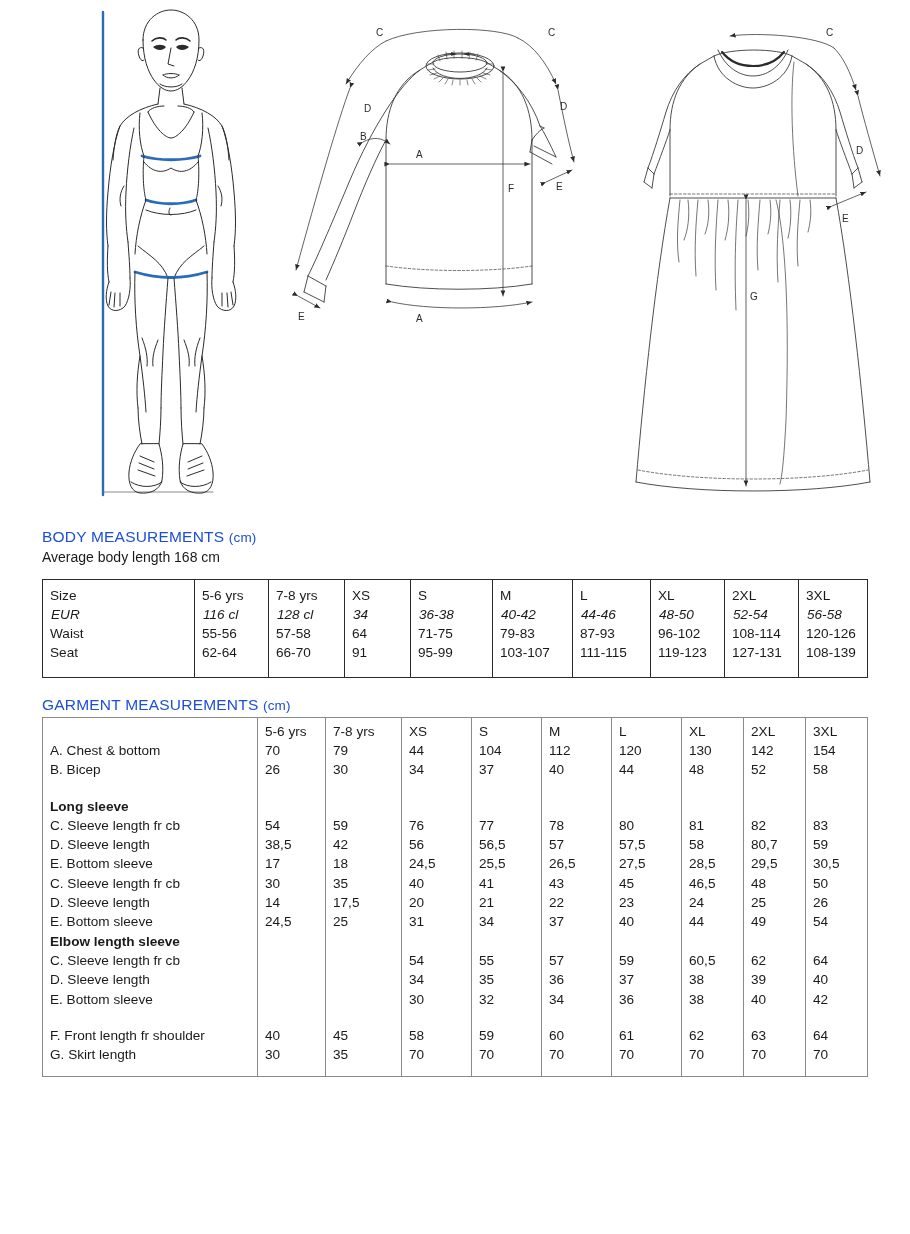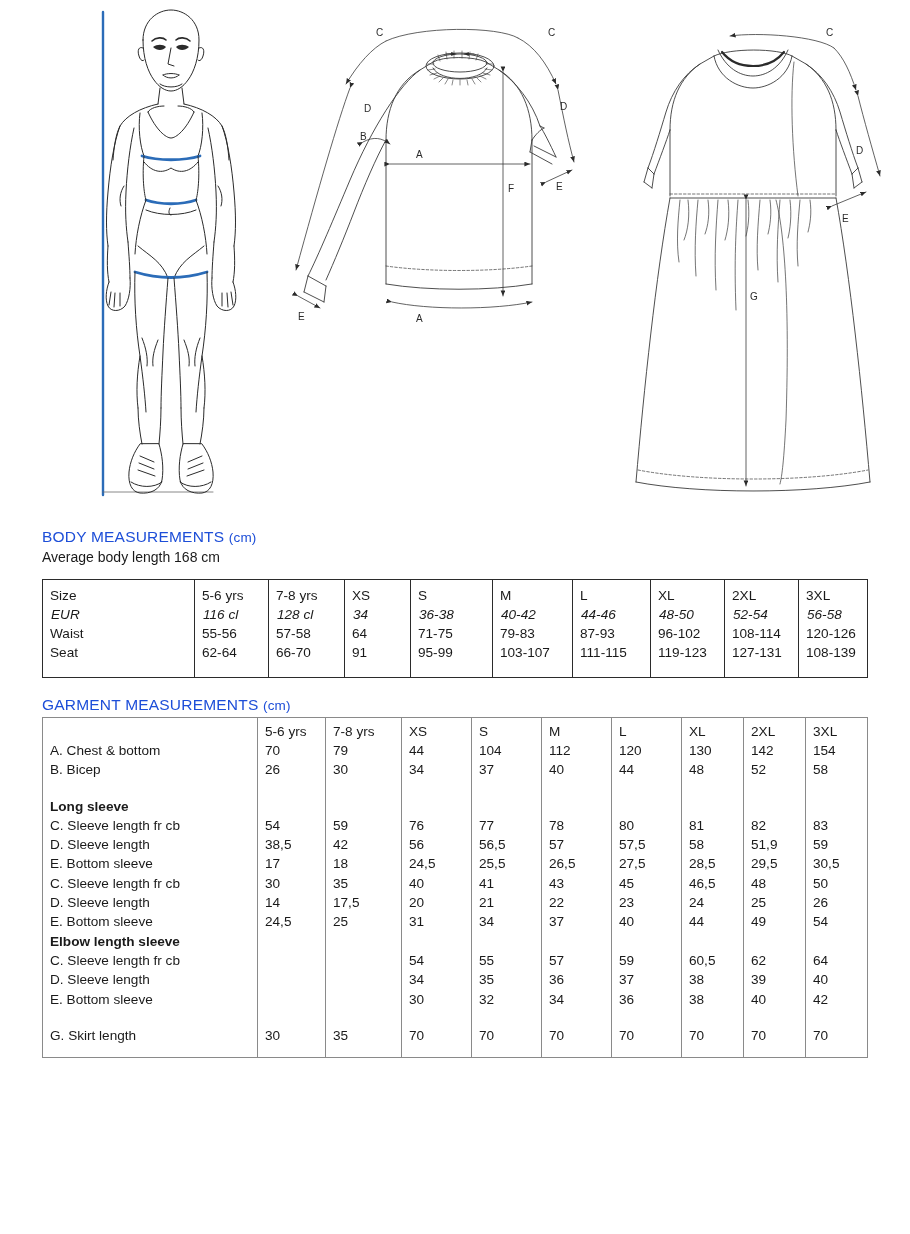--- a/index.html
+++ b/index.html
@@ -592,21 +592,21 @@
         </tr>
         <tr>
           <td>D. Sleeve length</td>
           <td>38,5</td>
           <td>42</td>
           <td>56</td>
           <td>56,5</td>
           <td>57</td>
           <td>57,5</td>
           <td>58</td>
-          <td>51,9</td>
+          <td>80,7</td>
           <td>59</td>
         </tr>
         <tr>
           <td>E. Bottom sleeve</td>
           <td>17</td>
           <td>18</td>
           <td>24,5</td>
           <td>25,5</td>
           <td>26,5</td>
           <td>27,5</td>
@@ -704,20 +704,32 @@
           <td></td>
           <td></td>
           <td></td>
           <td></td>
           <td></td>
           <td></td>
           <td></td>
           <td></td>
         </tr>
         <tr>
+          <td>F. Front length fr shoulder</td>
+          <td>40</td>
+          <td>45</td>
+          <td>58</td>
+          <td>59</td>
+          <td>60</td>
+          <td>61</td>
+          <td>62</td>
+          <td>63</td>
+          <td>64</td>
+        </tr>
+        <tr>
           <td>G. Skirt length</td>
           <td>30</td>
           <td>35</td>
           <td>70</td>
           <td>70</td>
           <td>70</td>
           <td>70</td>
           <td>70</td>
           <td>70</td>
           <td>70</td>

